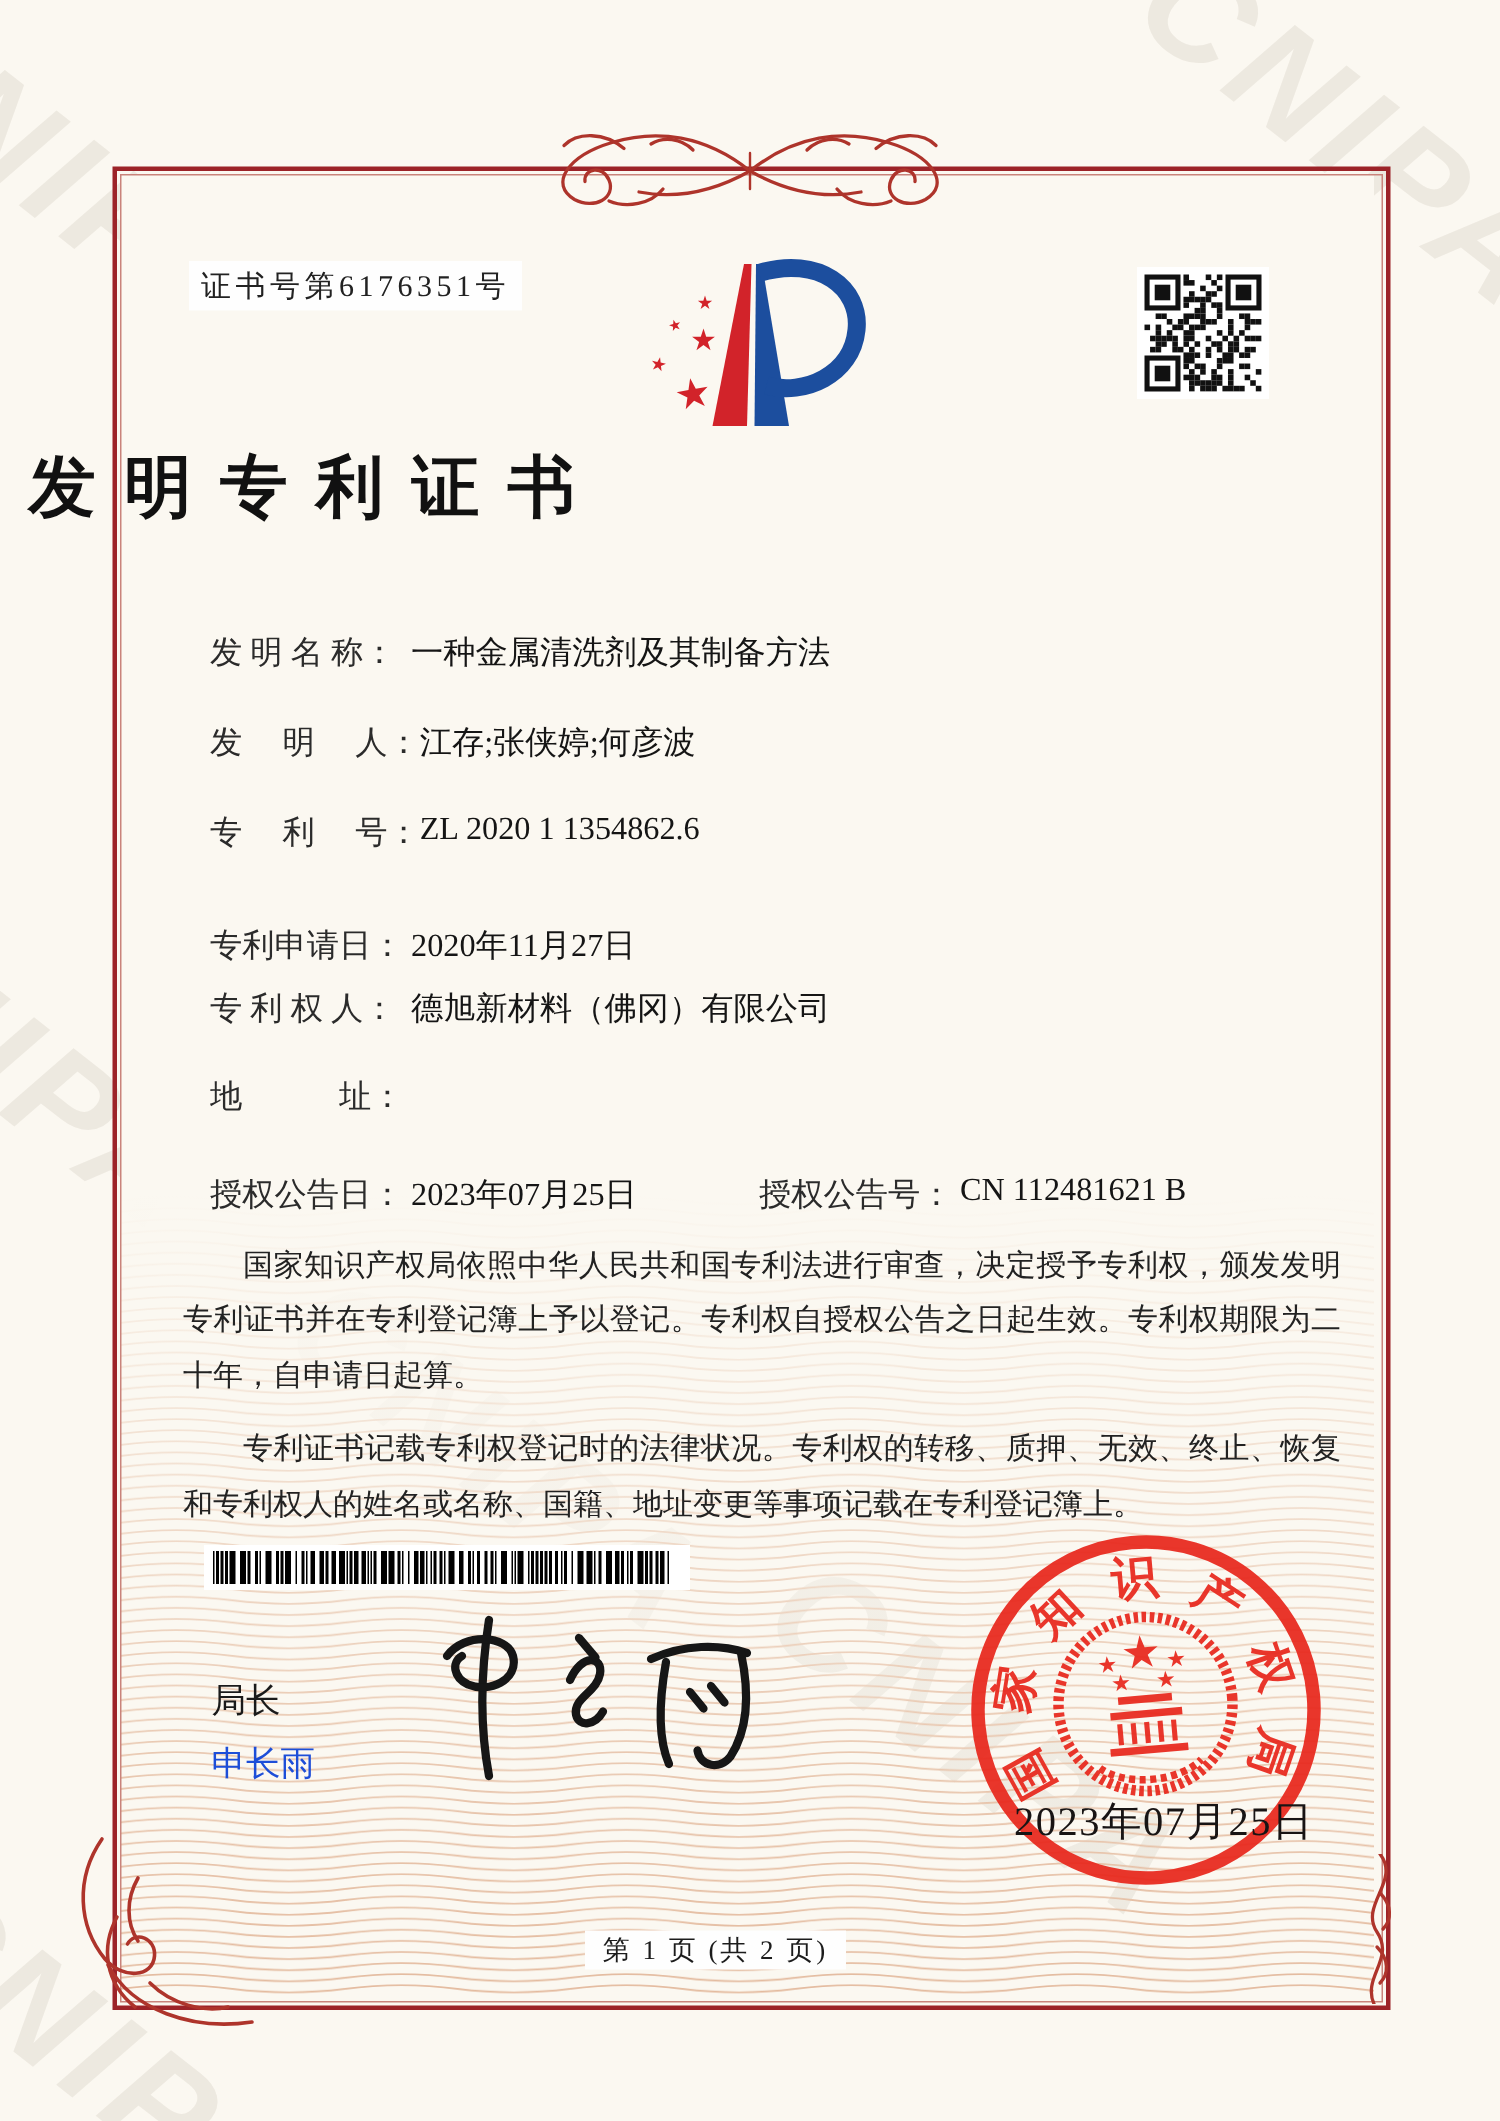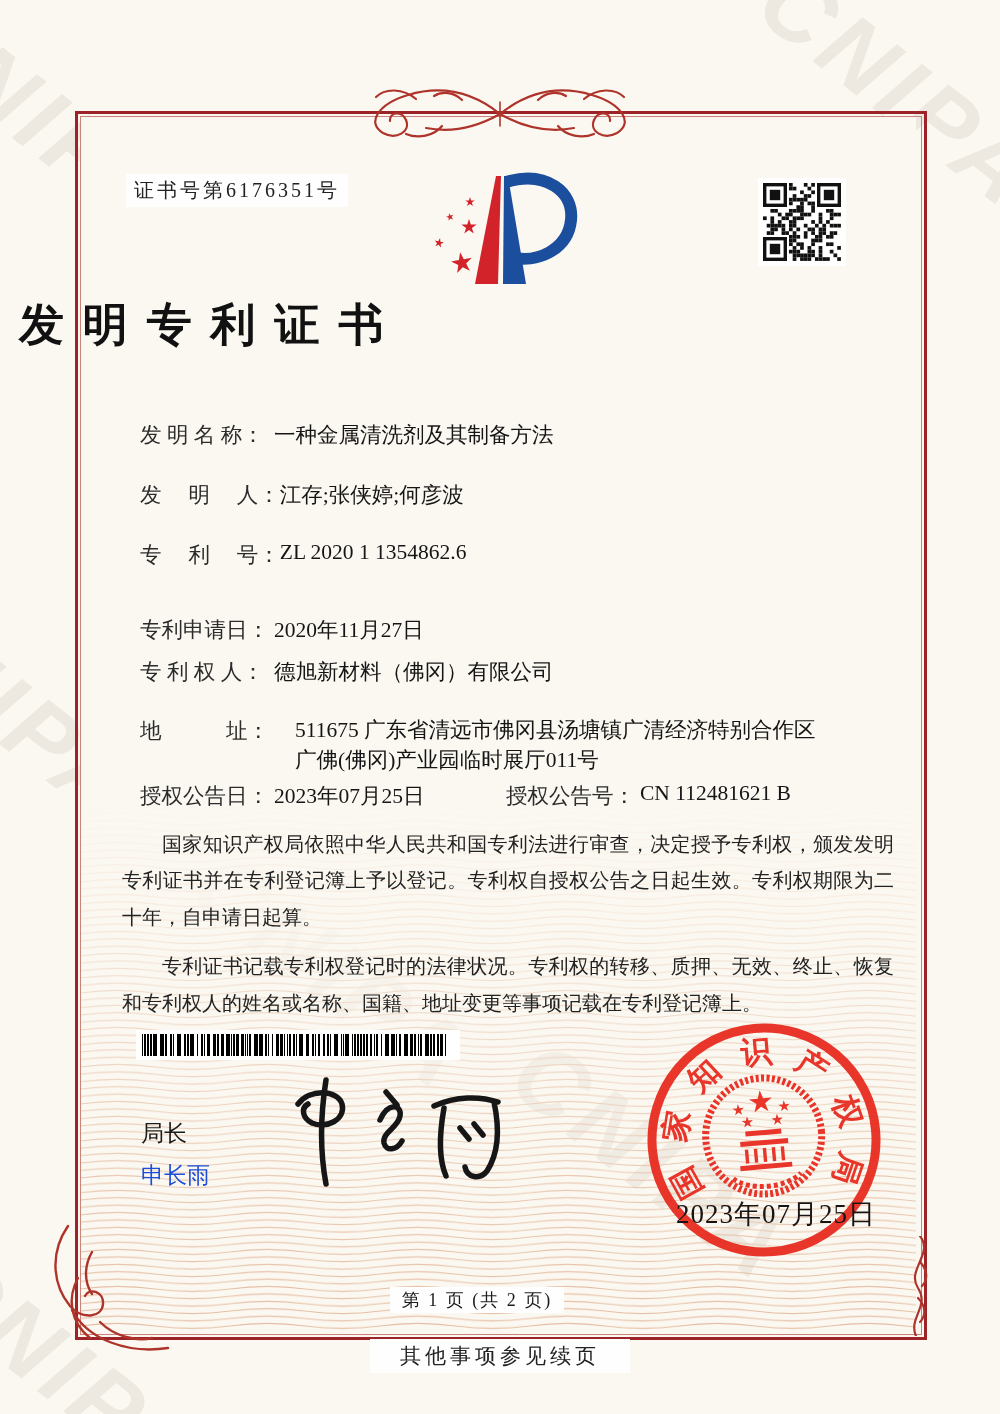--- a/index.html
+++ b/index.html
@@ -308,21 +308,20 @@
     <div class="field-row" style="top:599px;margin-top:16px;">
       <span class="f-label">专利申请日：</span>
       <span class="f-value">2020年11月27日</span>
     </div>
     <div class="field-row" style="top:657px;">
       <span class="f-label">专 利 权 人：</span>
       <span class="f-value">德旭新材料（佛冈）有限公司</span>
     </div>
     <div class="field-row addr" style="top:716px;gap:21px;">
       <span class="f-label">地　　　址：</span>
-      <span class="f-value">511675 广东省清远市佛冈县汤塘镇广清经济特别合作区广佛(佛冈)产业园临时展厅011号</span>
     </div>
     <div class="field-row" style="top:781px;position:absolute;">
       <span class="f-label">授权公告日：</span>
       <span class="f-value" style="max-width:220px;">2023年07月25日</span>
       <span class="pair2">
         <span class="f-label">授权公告号：</span>
         <span class="f-value">CN 112481621 B</span>
       </span>
     </div>
 
@@ -461,18 +460,15 @@
           <path d="M90,162 A40,22 0 0 0 158,162" fill="none" stroke="#e8271c" stroke-width="5" stroke-dasharray="4 3"></path>
         </g>
       </g>
     </svg>
     <div class="seal-date">2023年07月25日</div>
 
     <div class="page-num">
       <span>第 1 页 (共 2 页)</span>
     </div>
 
-    <div class="footer-note">
-      <span>其他事项参见续页</span>
-    </div>
 
   </div>
 </div>
 
 </body></html>

